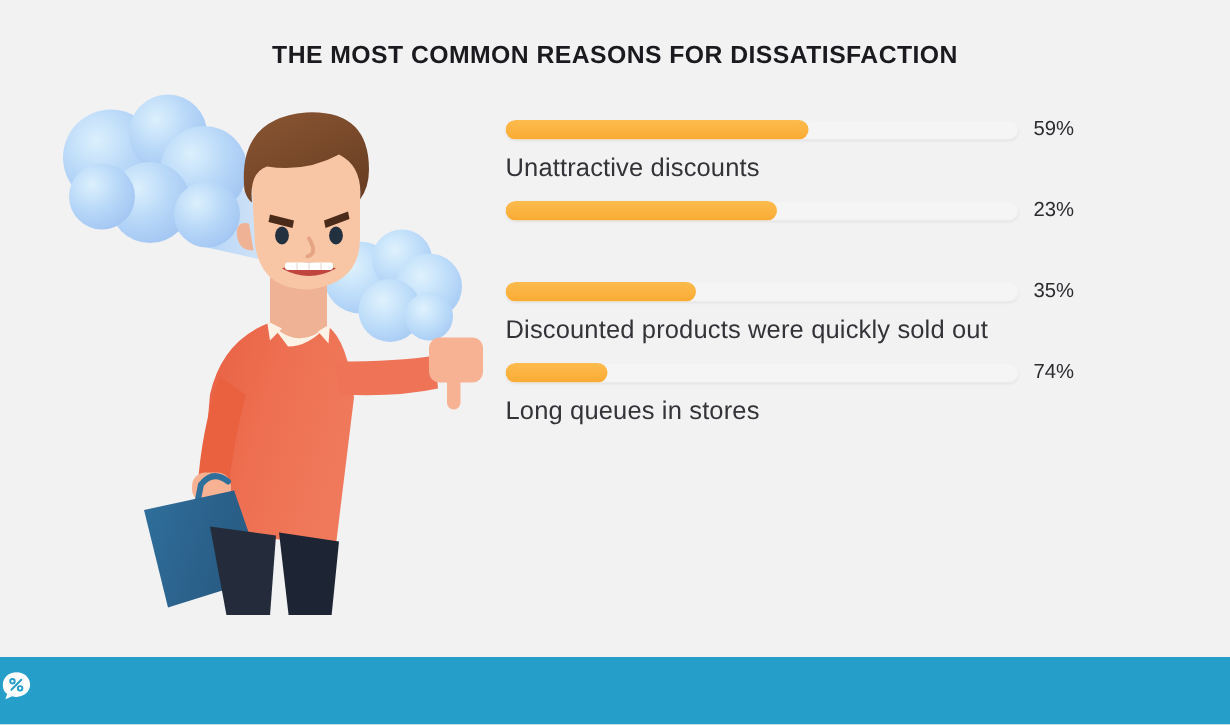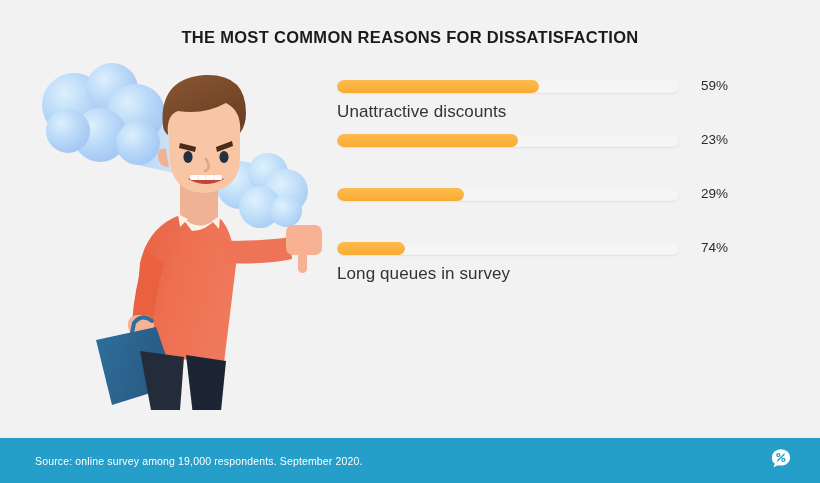--- a/index.html
+++ b/index.html
@@ -62,21 +62,21 @@
   .bar-fill {
     position: absolute;
     left: 0;
     top: 0;
     height: 13px;
     background: linear-gradient(180deg, #fdbb4e 0%, #f9ab33 100%);
     border-radius: 7px;
   }
   .bar-value {
     position: absolute;
-    left: 364px;
+    left: 352px;
     top: -2px;
     font-size: 13.5px;
     color: #2b2b30;
     font-family: "Liberation Sans", sans-serif;
   }
   .bar-label {
     margin-top: 9px;
     font-size: 17px;
     color: #333338;
     font-family: "Liberation Sans", sans-serif;
@@ -270,37 +270,37 @@
     <div class="bar-track">
       <div class="bar-fill" style="width:53%"></div>
     </div>
     <div class="bar-value">23%</div>
   </div>
 
   <div class="row">
     <div class="bar-track">
       <div class="bar-fill" style="width:37%"></div>
     </div>
-    <div class="bar-value">29%</div>
+    <div class="bar-value">35%</div>
+    <div class="bar-label">Discounted products were quickly sold out</div>
   </div>
 
   <div class="row">
     <div class="bar-track">
       <div class="bar-fill" style="width:20%"></div>
     </div>
     <div class="bar-value">74%</div>
-    <div class="bar-label">Long queues in survey</div>
+    <div class="bar-label">Long queues in stores</div>
   </div>
 
 
 
 </div>
 
 <div class="footer">
-  <div class="footer-source">Source: online survey among 19,000 respondents. September 2020.</div>
   <div class="logo">
     <span class="logo-mark">
       <svg width="22" height="22" viewBox="0 0 22 22" xmlns="http://www.w3.org/2000/svg">
         <path d="M11 1.2c5.1 0 9.1 3.6 9.1 8.2 0 4.6-4 8.2-9.1 8.2-1 0-2-.15-2.9-.42l-4.5 2 1.2-3.6C2.5 14.1 1.9 12 1.9 9.4 1.9 4.8 5.9 1.2 11 1.2z" fill="#ffffff"></path>
         <g stroke="#259ec9" stroke-width="1.3" fill="none">
           <circle cx="8.3" cy="7.1" r="1.5"></circle>
           <circle cx="13.4" cy="11.9" r="1.5"></circle>
           <line x1="14.2" y1="6.2" x2="7.6" y2="12.8" stroke-linecap="round"></line>
         </g>
       </svg>

